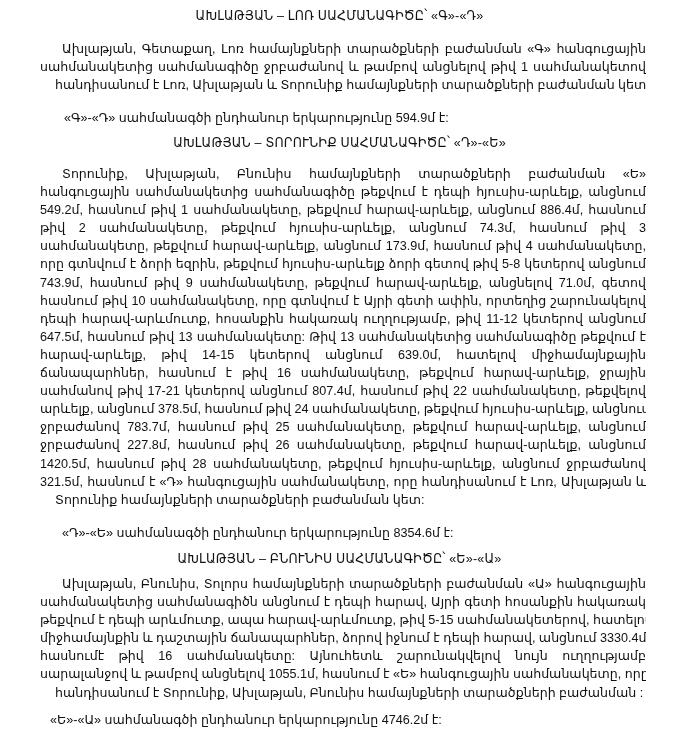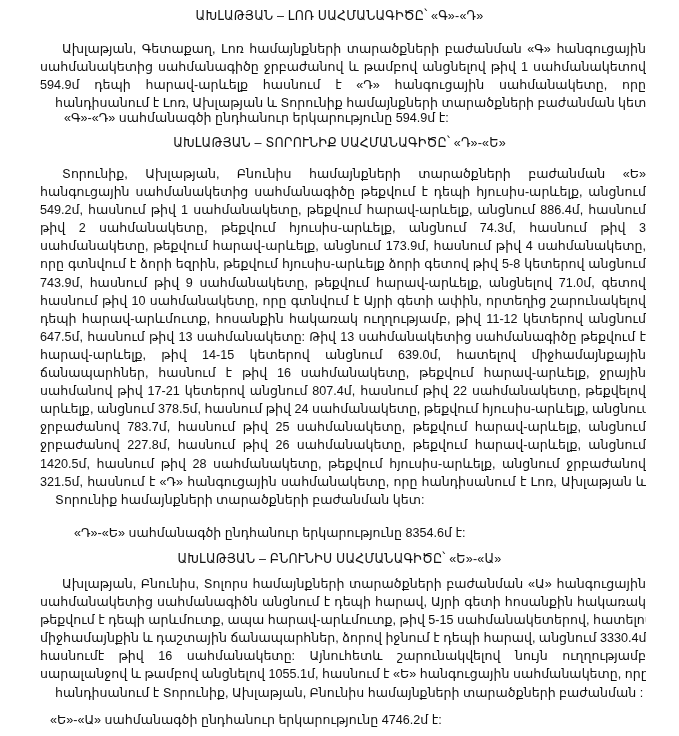--- a/index.html
+++ b/index.html
@@ -28,21 +28,20 @@
   </style>
 </head>
 <body>
 
 <div class="page">
 
   <div class="heading" style="top:7px;">ԱԽԼԱԹՅԱՆ – ԼՈՌ ՍԱՀՄԱՆԱԳԻԾԸ՝  «Գ»-«Դ»</div>
   <div class="para" style="top:40px;">
     <span class="line indent">Ախլաթյան, Գետաքաղ, Լոռ  համայնքների  տարածքների բաժանման «Գ» հանգուցային</span>
     <span class="line">սահմանակետից  սահմանագիծը  ջրբաժանով  և  թամբով  անցնելով  թիվ  1  սահմանակետով</span>
-    <span class="line">594.9մ  դեպի  հարավ-արևելք     հասնում  է  «Դ»  հանգուցային  սահմանակետը,  որը</span>
     <span class="line last">հանդիսանում է Լոռ, Ախլաթյան և Տորունիք  համայնքների տարածքների բաժանման կետ:</span>
   </div>
   <div class="summary" style="top:110px; left:64px;text-align:center;">«Գ»-«Դ» սահմանագծի ընդհանուր երկարությունը   594.9մ է:</div>
 
   <div class="heading" style="top:134px;">ԱԽԼԱԹՅԱՆ – ՏՈՐՈՒՆԻՔ  ՍԱՀՄԱՆԱԳԻԾԸ՝ «Դ»-«Ե»</div>
   <div class="para" style="top:165px;">
     <span class="line indent">Տորունիք,  Ախլաթյան,  Բնունիս    համայնքների    տարածքների  բաժանման    «Ե»</span>
     <span class="line">հանգուցային սահմանակետից սահմանագիծը թեքվում է դեպի հյուսիս-արևելք, անցնում</span>
     <span class="line">549.2մ, հասնում թիվ 1 սահմանակետը, թեքվում հարավ-արևելք, անցնում  886.4մ, հասնում</span>
     <span class="line">թիվ  2  սահմանակետը,  թեքվում  հյուսիս-արևելք,  անցնում  74.3մ,  հասնում  թիվ  3</span>
@@ -55,21 +54,21 @@
     <span class="line">հարավ-արևելք,   թիվ   14-15   կետերով   անցնում   639.0մ,   հատելով   միջհամայնքային</span>
     <span class="line">ճանապարհներ,  հասնում  է    թիվ  16  սահմանակետը,  թեքվում  հարավ-արևելք,  ջրային</span>
     <span class="line">սահմանով թիվ 17-21 կետերով  անցնում 807.4մ, հասնում թիվ 22 սահմանակետը, թեքվելով</span>
     <span class="line">արևելք, անցնում 378.5մ, հասնում թիվ 24 սահմանակետը, թեքվում հյուսիս-արևելք, անցնում</span>
     <span class="line">ջրբաժանով  783.7մ,  հասնում  թիվ  25  սահմանակետը,  թեքվում  հարավ-արևելք,  անցնում</span>
     <span class="line">ջրբաժանով  227.8մ,  հասնում  թիվ  26  սահմանակետը,  թեքվում  հարավ-արևելք,  անցնում</span>
     <span class="line">1420.5մ,   հասնում  թիվ  28  սահմանակետը,  թեքվում  հյուսիս-արևելք,  անցնում  ջրբաժանով</span>
     <span class="line">321.5մ, հասնում է «Դ» հանգուցային սահմանակետը,   որը հանդիսանում է Լոռ, Ախլաթյան և</span>
     <span class="line last">Տորունիք  համայնքների տարածքների բաժանման կետ:</span>
   </div>
-  <div class="summary" style="top:525px; left:74px;">«Դ»-«Ե» սահմանագծի ընդհանուր երկարությունը   8354.6մ է:</div>
+  <div class="summary" style="top:525px; left:62px;">«Դ»-«Ե» սահմանագծի ընդհանուր երկարությունը   8354.6մ է:</div>
 
   <div class="heading" style="top:558px; top:550px;">ԱԽԼԱԹՅԱՆ – ԲՆՈՒՆԻՍ  ՍԱՀՄԱՆԱԳԻԾԸ՝ «Ե»-«Ա»</div>
   <div class="para" style="top:575px;">
     <span class="line indent">Ախլաթյան, Բնունիս, Տոլորս  համայնքների  տարածքների բաժանման  «Ա» հանգուցային</span>
     <span class="line">սահմանակետից սահմանագիծն անցնում է դեպի հարավ, Այրի գետի հոսանքին հակառակ</span>
     <span class="line">թեքվում է դեպի արևմուտք, ապա հարավ-արևմուտք, թիվ 5-15 սահմանակետերով,   հատելով</span>
     <span class="line">միջհամայնքին և դաշտային ճանապարհներ, ձորով իջնում է դեպի հարավ, անցնում 3330.4մ,</span>
     <span class="line">հասնումէ    թիվ    16    սահմանակետը:    Այնուհետև    շարունակվելով    նույն    ուղղությամբ</span>
     <span class="line">սարալանջով և թամբով անցնելով 1055.1մ, հասնում է «Ե» հանգուցային սահմանակետը, որը</span>
     <span class="line last">հանդիսանում է  Տորունիք, Ախլաթյան, Բնունիս  համայնքների  տարածքների բաժանման  :</span>

